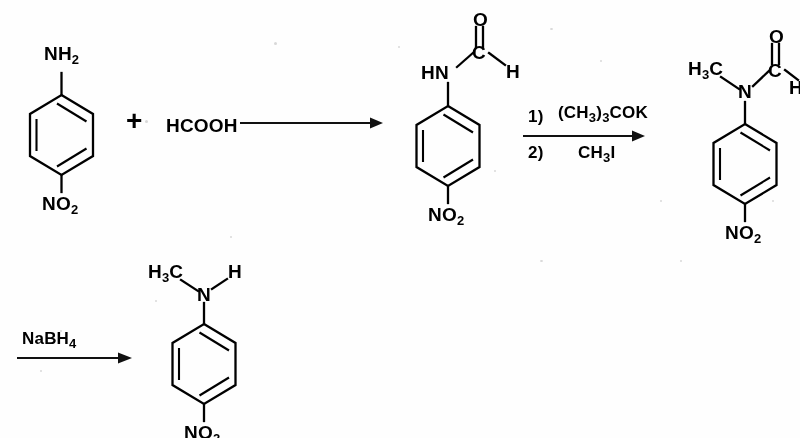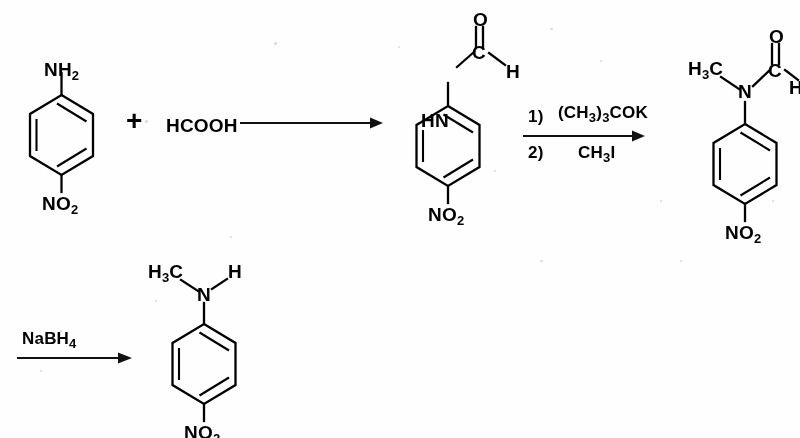--- a/index.html
+++ b/index.html
@@ -128,28 +128,28 @@
       <line class="bond" x1="204" y1="324" x2="204" y2="303"></line>
 
       <line class="bond" x1="181" y1="280" x2="198" y2="291"></line>
 
       <line class="bond" x1="212" y1="289" x2="227" y2="279"></line>
 
       <line class="bond" x1="204" y1="404" x2="204" y2="421"></line>
     </g>
   </svg>
 
-  <div class="lbl atom" style="left:44px; top:60px;"><span>NH</span><span class="sub">2</span></div>
+  <div class="lbl atom" style="left:44px; top:44px;"><span>NH</span><span class="sub">2</span></div>
   <div class="lbl atom" style="left:42px; top:194px;"><span>NO</span><span class="sub">2</span></div>
 
   <div class="lbl plus" style="left:126px; top:107px;">+</div>
 
   <div class="lbl atom" style="left:166px; top:116px;">HCOOH</div>
 
-  <div class="lbl atom" style="left:421px; top:63px;margin-top:48px;"><span>HN</span></div>
+  <div class="lbl atom" style="left:421px; top:63px;"><span>HN</span></div>
   <div class="lbl atom" style="left:472px; top:43px;">C</div>
   <div class="lbl atom" style="left:473px; top:10px;">O</div>
   <div class="lbl atom" style="left:506px; top:62px;">H</div>
   <div class="lbl atom" style="left:428px; top:205px;"><span>NO</span><span class="sub">2</span></div>
 
   <div class="lbl stepno" style="left:528px; top:108px;">1)</div>
   <div class="lbl reagent" style="left:558px; top:104px;"><span>(CH</span><span class="sub">3</span><span>)</span><span class="sub">3</span><span>COK</span></div>
   <div class="lbl stepno" style="left:528px; top:144px;">2)</div>
   <div class="lbl reagent" style="left:578px; top:144px;"><span>CH</span><span class="sub">3</span><span>I</span></div>
 

